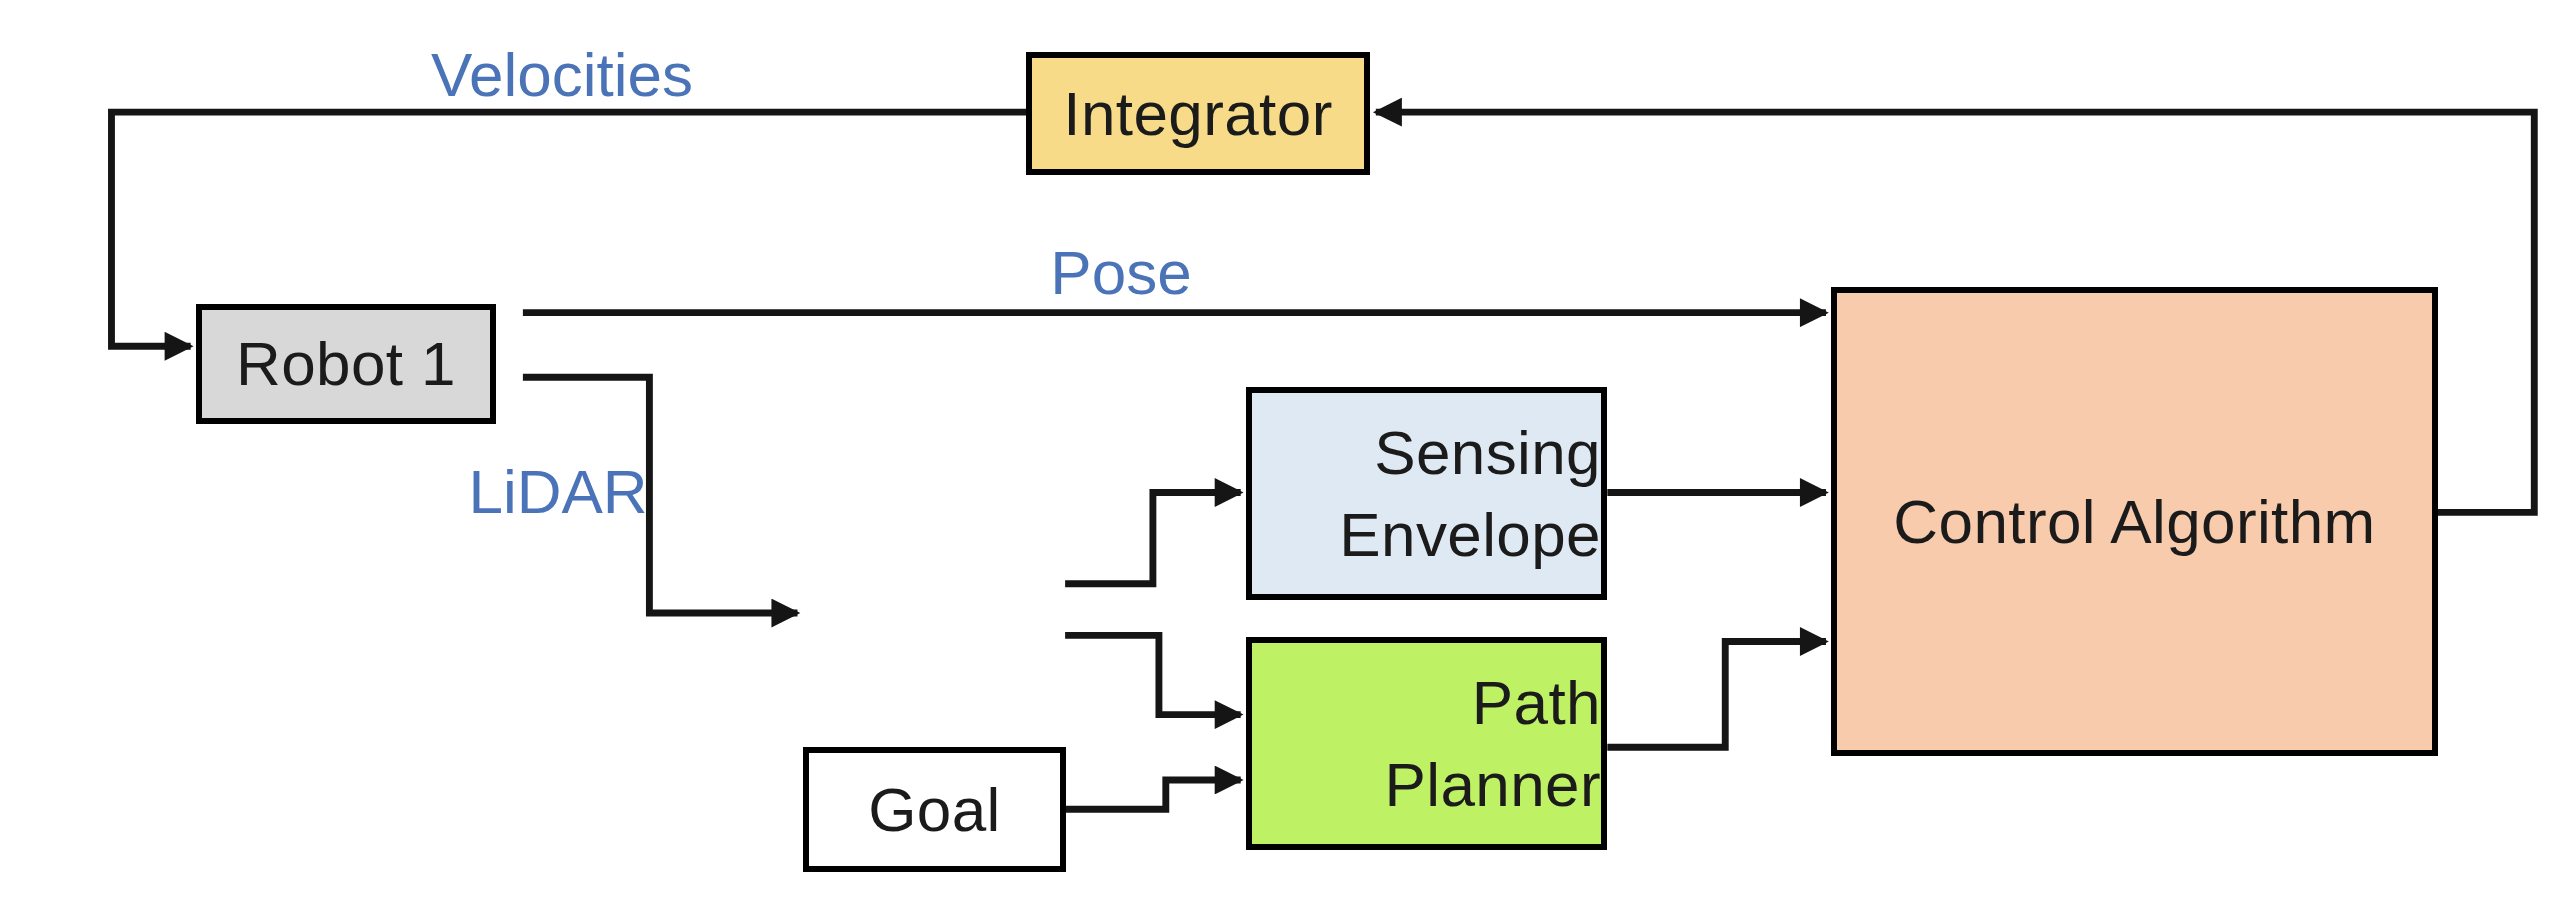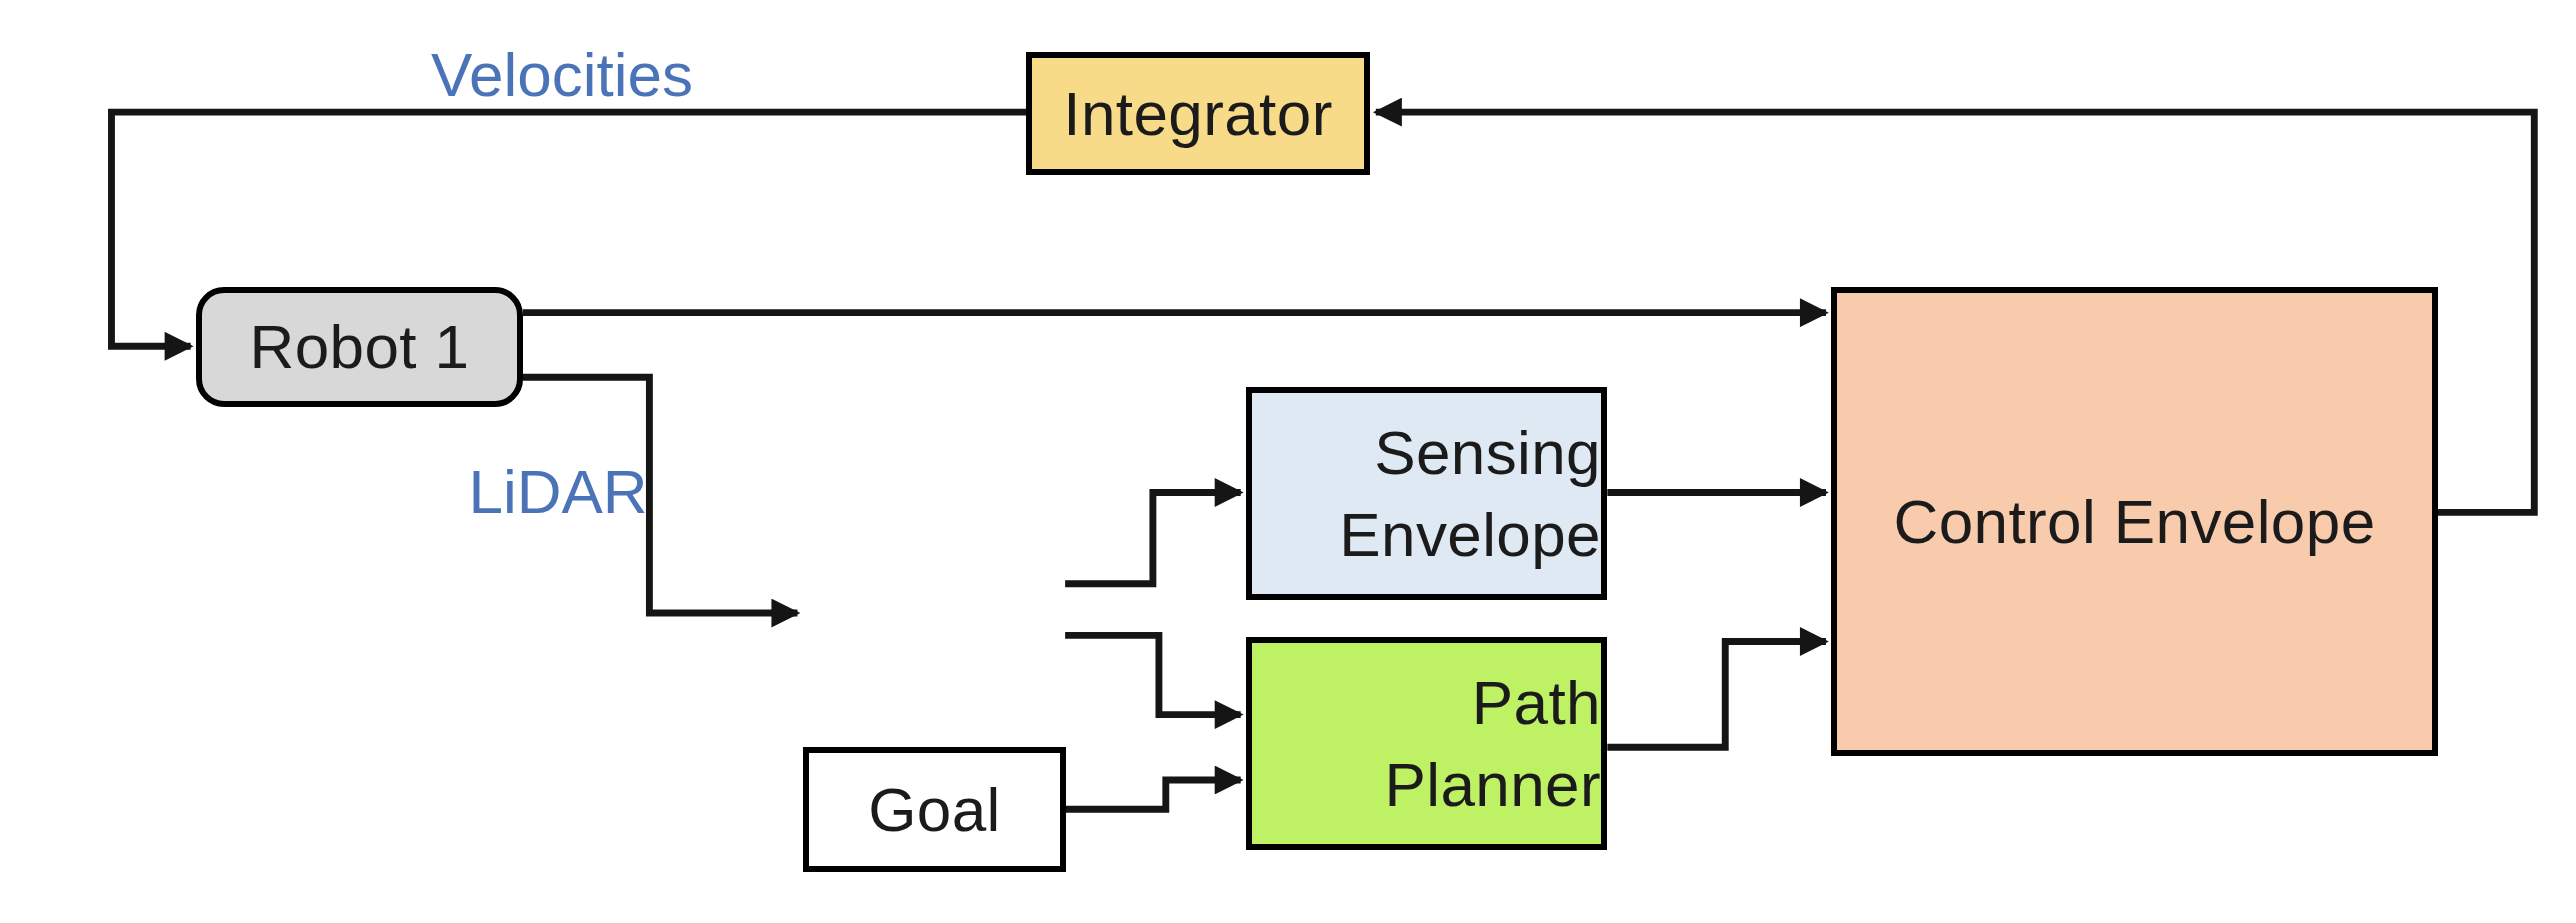--- a/index.html
+++ b/index.html
@@ -33,21 +33,21 @@
     line-height: 1.32;
     color: #1b1b1b;
     letter-spacing: 0.4px;
   }
   .node.left-align {
     justify-content: flex-start;
     padding-left: 47px;
     text-align: right;
   }
   .node-integrator        { left: 998px; top:  52px; width: 344px; height: 123px; }
-  .node-robot1            { left:  168px; top: 287px; width: 327px; height: 120px; border-radius: 28px; }
+  .node-robot1            { left:  168px; top: 304px; width: 300px; height: 120px; }
   .node-slam              { left:  775px; top: 551px; width: 263px; height: 122px; }
   .node-goal              { left:  775px; top: 747px; width: 263px; height: 125px; }
   .node-sensing-envelope  { left: 1218px; top: 387px; width: 361px; height: 213px; }
   .node-path-planner      { left: 1218px; top: 637px; width: 361px; height: 213px; }
   .node-control-algorithm { left: 1803px; top: 287px; width: 607px; height: 469px; }
   .edge-label {
     position: absolute;
     transform: translate(-50%, -50%);
     font-size: 62px;
     white-space: nowrap;
@@ -93,22 +93,23 @@
 
   <div class="node left-align node-sensing-envelope" style="background: rgb(223, 233, 243);">
     <span>Sensing Envelope</span>
   </div>
 
   <div class="node left-align node-path-planner" style="background: #bef264;">
     <span>Path Planner</span>
   </div>
 
   <div class="node node-control-algorithm" style="background: rgb(248, 203, 173);">
-    <span>Control Envelope</span>
+    <span>Control Algorithm</span>
   </div>
 
   <div class="edge-label edge-label-velocities" style="color: rgb(75, 116, 184);">Velocities</div>
 
+  <div class="edge-label edge-label-pose" style="color: rgb(75, 116, 184);">Pose</div>
 
   <div class="edge-label edge-label-lidar" style="color: rgb(75, 116, 184);">LiDAR</div>
 
 </div>
 
 
 </body></html>

